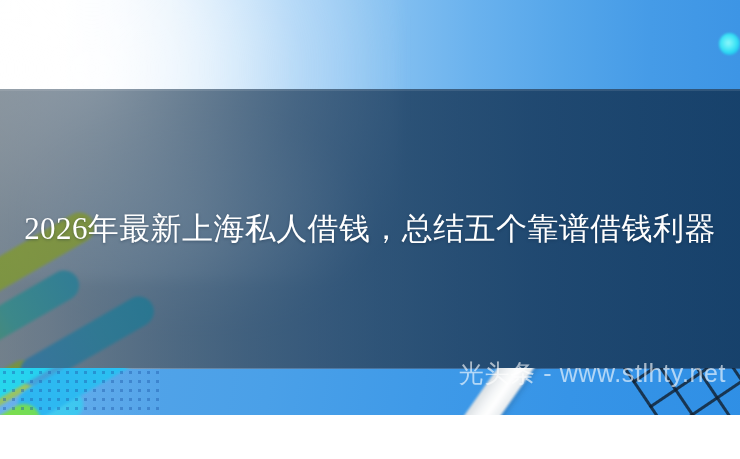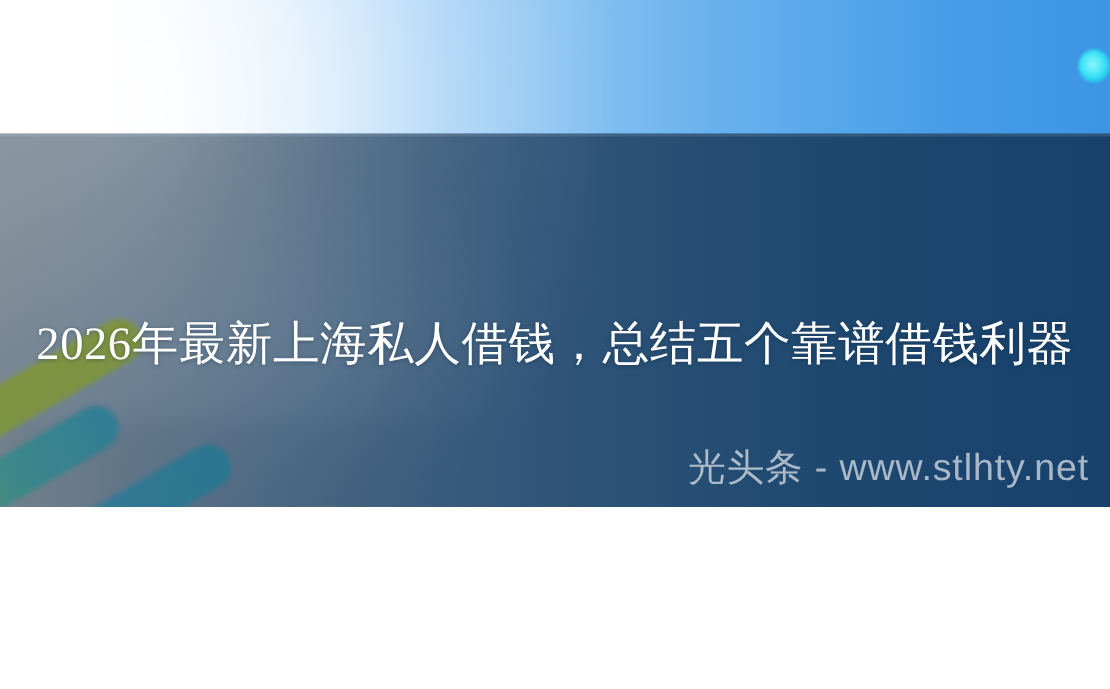--- a/index.html
+++ b/index.html
@@ -8,21 +8,21 @@
     padding: 0;
     background: #ffffff;
   }
   body {
     font-family: "Liberation Sans", "DejaVu Sans", sans-serif;
   }
 
   #cover {
     position: relative;
     width: 740px;
-    height: 338px;
+    height: 415px;
     overflow: hidden;
     background: #3a93e4;
   }
 
   
   .photo {
     position: absolute;
     inset: 0;
   }
 
@@ -245,21 +245,21 @@
     font-weight: 400;
     text-shadow: 0 1px 3px rgba(8,30,52,0.35);
     white-space: pre-line;
     font-family: "Liberation Serif", "DejaVu Serif", serif;
   }
 
   
   .watermark {
     position: absolute;
     right: 14px;
-    bottom: 11px;
+    bottom: 27px;
     font-size: 25px;
     line-height: 30px;
     color: rgba(255,255,255,0.62);
     letter-spacing: 0.6px;
     font-weight: 400;
     white-space: nowrap;
     font-family: "Liberation Sans", "DejaVu Sans", sans-serif;
   }
 </style>
 </head>

